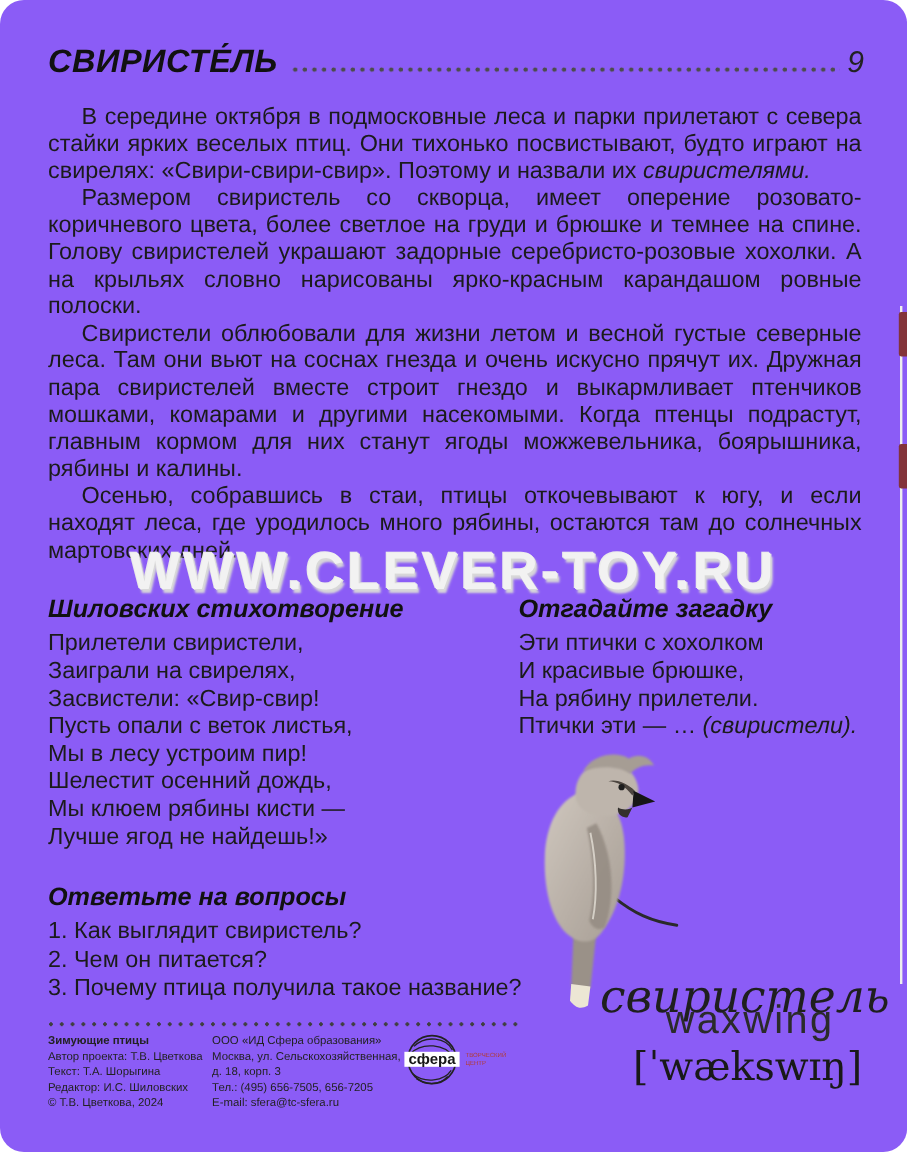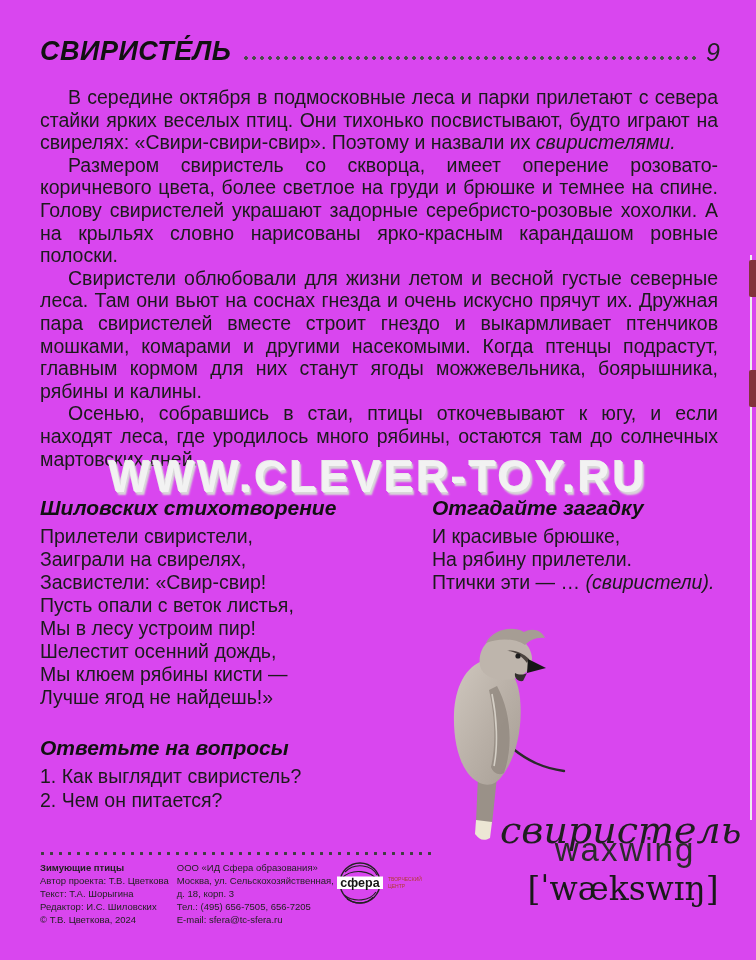--- a/index.html
+++ b/index.html
@@ -1,22 +1,23 @@
 <!DOCTYPE html>
 <html><head>
 <meta charset="utf-8">
 <style>
   html,body{margin:0;padding:0;background:#ffffff;}
   .page{
     position:relative;
     width:756px;height:960px;
-    background:#d946ef;
+    background:#8b5cf6;
     font-family:"Liberation Sans", sans-serif;
     color:#1c1c1c;
     overflow:hidden;
+    border-radius:20px;
   }
 
   
   .header{
     position:absolute;top:36px;left:40px;right:36px;
     display:flex;align-items:flex-end;
   }
   .title{
     font-size:27px;font-weight:bold;font-style:italic;
     letter-spacing:0.5px;color:#111;white-space:nowrap;
@@ -132,20 +133,21 @@
     <div class="vline">Засвистели: «Свир-свир!</div>
     <div class="vline">Пусть опали с веток листья,</div>
     <div class="vline">Мы в лесу устроим пир!</div>
     <div class="vline">Шелестит осенний дождь,</div>
     <div class="vline">Мы клюем рябины кисти —</div>
     <div class="vline">Лучше ягод не найдешь!»</div>
   </div>
 
   <div class="riddle">
     <div class="section-heading">Отгадайте загадку</div>
+    <div class="vline">Эти птички с хохолком</div>
     <div class="vline">И красивые брюшке,</div>
     <div class="vline">На рябину прилетели.</div>
     <div class="vline"><span>Птички эти — … </span><em>(свиристели).</em></div>
   </div>
 
   <svg class="bird" viewBox="0 0 150 220">
     <defs>
       <linearGradient id="gBody" x1="0" y1="0" x2="1" y2="1">
         <stop offset="0" stop-color="#cfc7be"></stop>
         <stop offset="0.55" stop-color="#b8afa6"></stop>
@@ -175,20 +177,21 @@
     <path d="M87 47 C92 50 98 48 99 47 L95 55 C90 56 86 52 87 47 Z" fill="#33302d"></path>
 
     <path d="M69 60 C82 84 86 118 76 147 C71 150 65 147 63 141 C69 115 66 86 61 64 Z" fill="#948b82" opacity="0.85" filter="url(#soft)"></path>
     <path d="M64 68 C69 92 70 120 66 140" stroke="#e4ded6" stroke-width="1.6" fill="none" opacity="0.8"></path>
   </svg>
 
   <div class="questions">
     <div class="section-heading">Ответьте на вопросы</div>
     <div class="vline">1. Как выглядит свиристель?</div>
     <div class="vline">2. Чем он питается?</div>
+    <div class="vline">3. Почему птица получила такое название?</div>
   </div>
 
   <div class="handwritten">свиристель</div>
   <div class="english">waxwing</div>
   <div class="transcription">[ˈwækswɪŋ]</div>
 
   <div class="footer-rule"></div>
   <div class="footer-cols">
     <div class="fcol">
       <div class="bold">Зимующие птицы</div>

